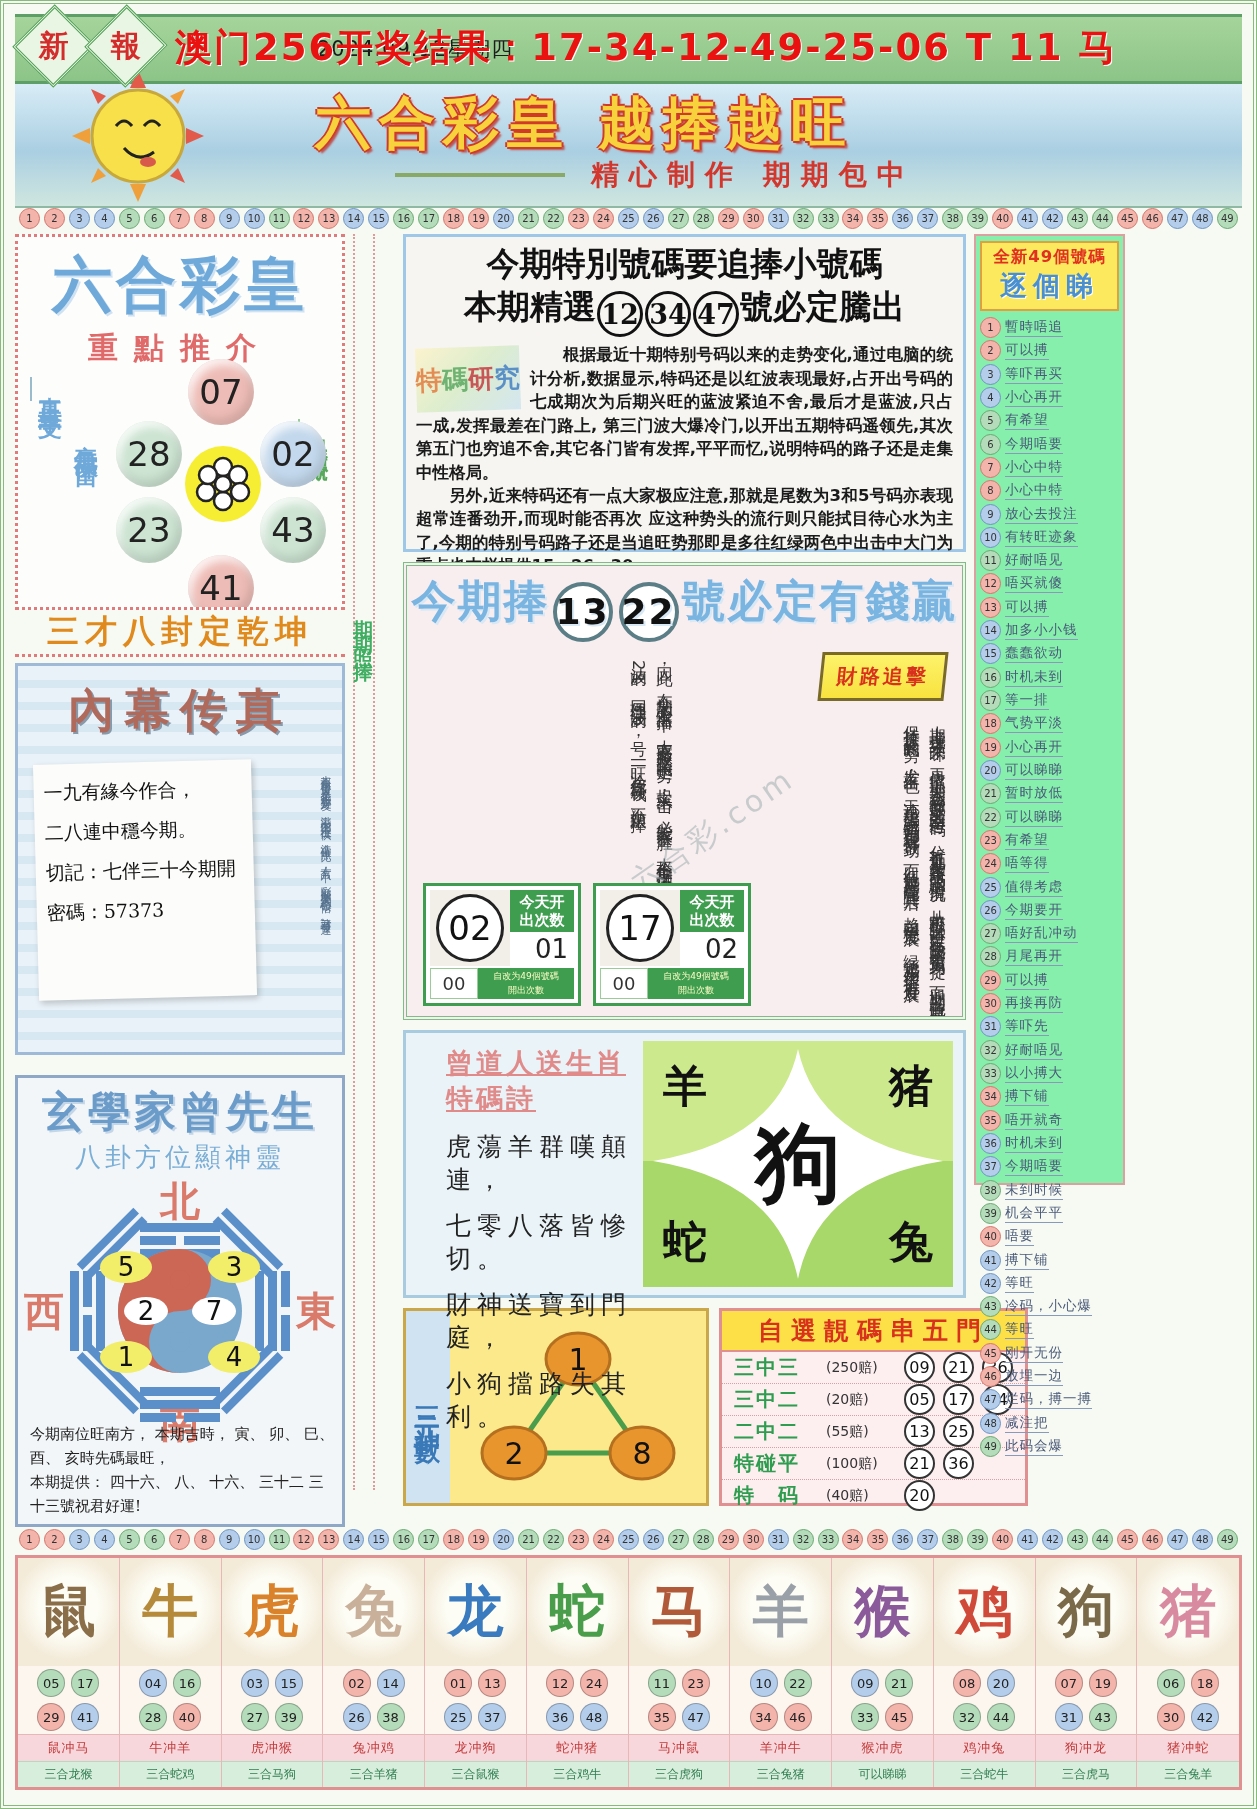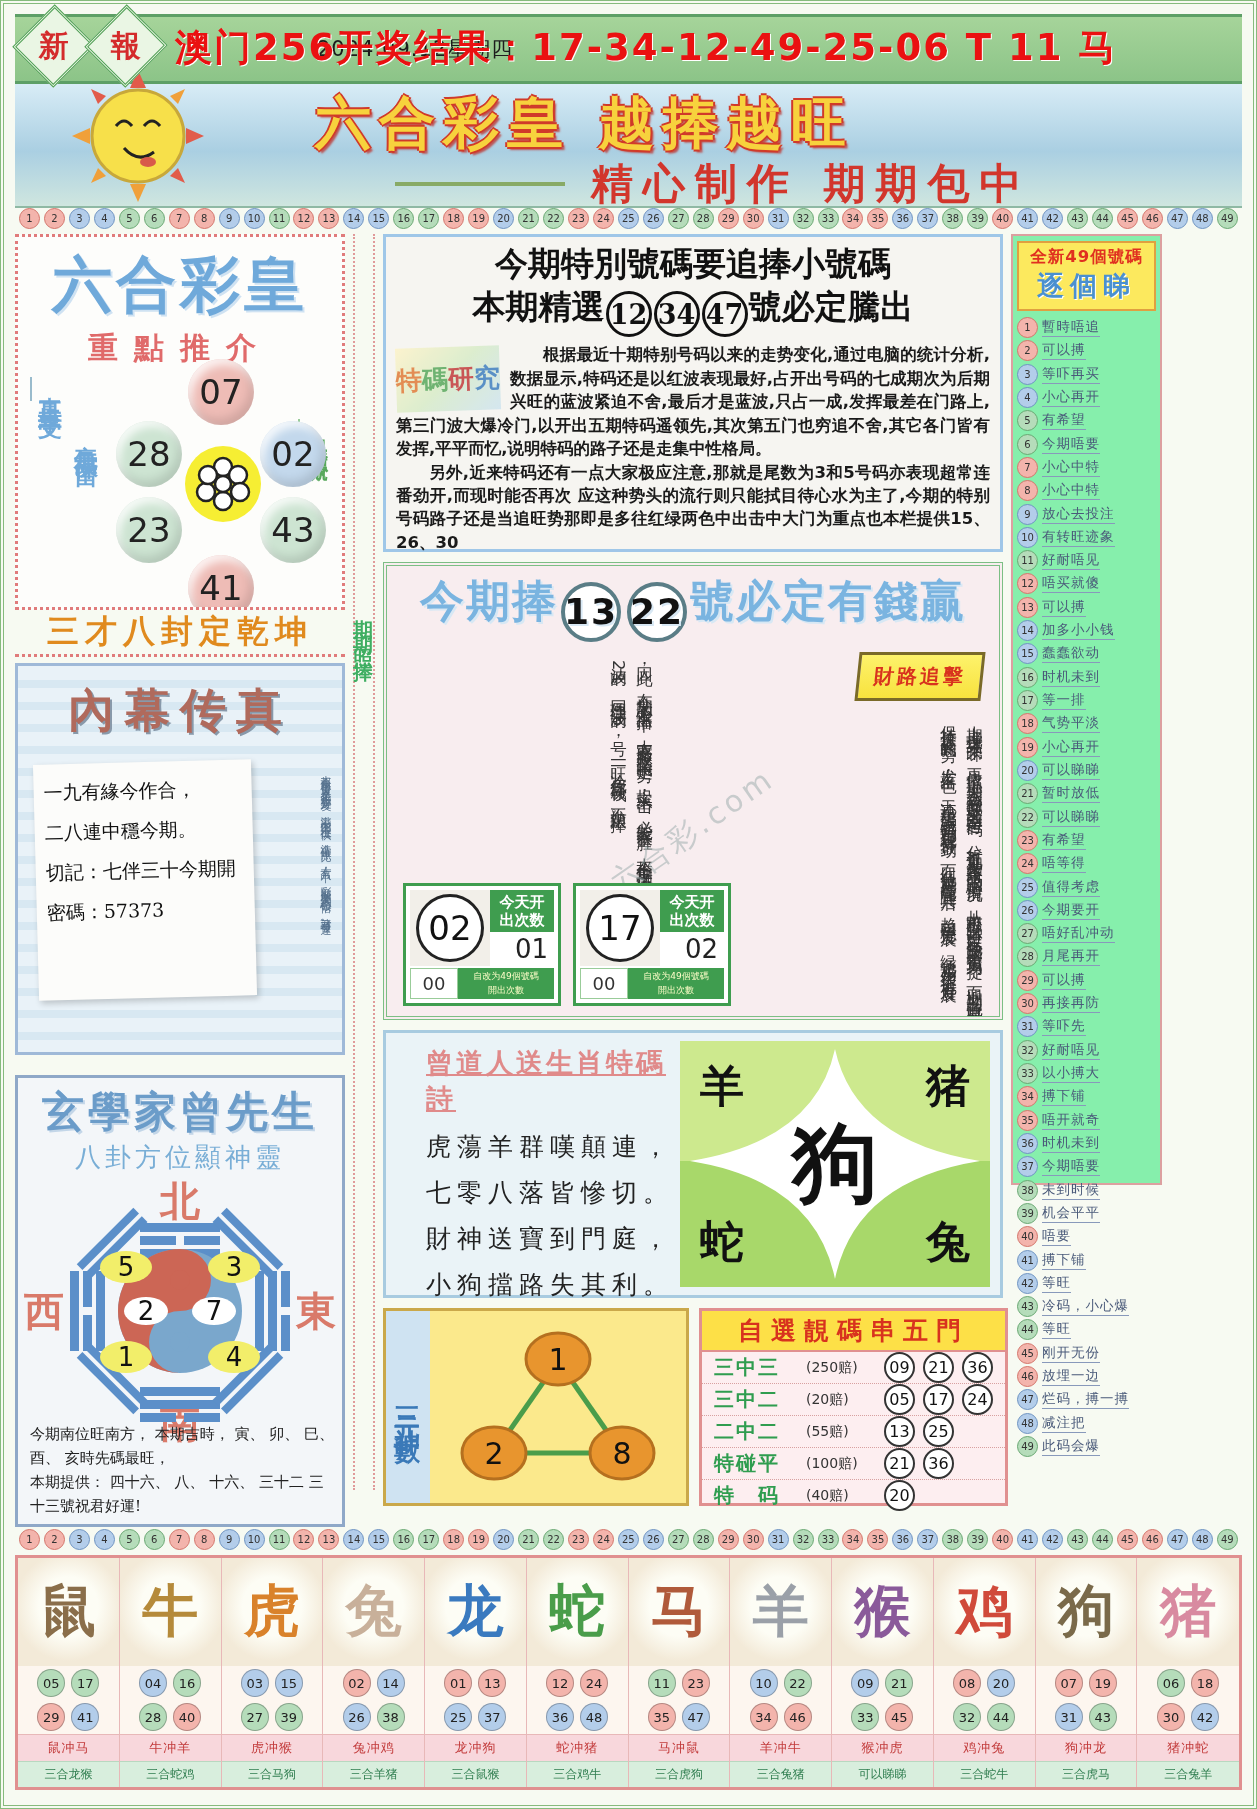--- a/index.html
+++ b/index.html
@@ -17,35 +17,35 @@
   .gbar .date{position:absolute;left:302px;top:18px;color:#1d1d1d;font-size:21px;letter-spacing:1px;z-index:1;}
   .gbar .result{position:absolute;left:160px;top:6px;z-index:2;color:#ea1111;font-weight:bold;font-size:37px;letter-spacing:2px;
                 text-shadow:1px 1px 0 #fff;}
   .banner{position:relative;height:122px;background:linear-gradient(180deg,#d8ecf6 0%,#aacfe2 55%,#cfe6df 100%);
           border-bottom:2px solid #8fb9a4;}
   .sun{position:absolute;left:48px;top:-26px;}
   .banner .title{position:absolute;left:300px;top:2px;font-size:56px;font-weight:bold;letter-spacing:8px;color:#f7d23d;
                  text-shadow:-2px 0 #d03a2a,2px 0 #d03a2a,0 -2px #d03a2a,0 2px #d03a2a,3px 3px 2px #b55;}
   .banner .subrow{position:absolute;left:380px;top:72px;display:flex;align-items:center;gap:26px;}
   .banner .dash{width:170px;height:4px;background:#8a6;}
-  .banner .subtitle{font-size:42px;font-weight:bold;color:#d2362c;letter-spacing:10px;font-family:"DejaVu Serif",serif;}
+  .banner .subtitle{font-size:28px;font-weight:bold;color:#d2362c;letter-spacing:10px;font-family:"DejaVu Serif",serif;}
   
   .strip{display:flex;justify-content:space-between;padding:1px 4px;height:22px;align-items:center;}
   .sball{width:19px;height:19px;border-radius:50%;font-size:10px;display:flex;align-items:center;justify-content:center;
          color:#333;border:1px solid rgba(0,0,0,.25);}
   .c-red{background:#f3b4ac;border-color:#d4766c;}
   .c-blue{background:#b3cdea;border-color:#6f94c2;}
   .c-green{background:#b5dcba;border-color:#6aa873;}
   
   .columns{display:flex;gap:8px;margin-top:4px;align-items:flex-start;}
   .col-left{width:330px;flex:none;}
   .gutter{width:22px;flex:none;height:1256px;border-left:2px dotted #e09a9a;border-right:2px dotted #e09a9a;
           display:flex;align-items:flex-start;justify-content:center;padding-top:370px;box-sizing:border-box;}
   .gutter span{writing-mode:vertical-rl;color:#3fae62;font-weight:bold;font-size:20px;letter-spacing:14px;}
-  .col-mid{width:620px;flex:none;}
+  .col-mid{width:563px;flex:none;margin-left:20px;}
   .col-right{width:151px;flex:none;}
   
   .box-tuijian{height:370px;border:3px dotted #e07b7b;background:#fdfdfb;position:relative;overflow:hidden;}
   .tj-title{text-align:center;color:#6fa9da;font-size:60px;font-weight:bold;letter-spacing:4px;margin-top:8px;
             text-shadow:2px 2px 0 #cfe2f2;}
   .tj-sub{text-align:center;color:#e06a6a;font-size:30px;font-weight:bold;letter-spacing:16px;margin-top:2px;}
   .vlab{position:absolute;writing-mode:vertical-rl;font-weight:bold;font-size:24px;letter-spacing:6px;}
   .vl1{left:12px;top:140px;color:#6fa9da;border-left:2px solid #9bc;padding-left:2px;}
   .vl2{left:52px;top:188px;color:#6fa9da;}
   .vl3{right:10px;top:182px;color:#58a85c;border-left:2px solid #9c9;}

